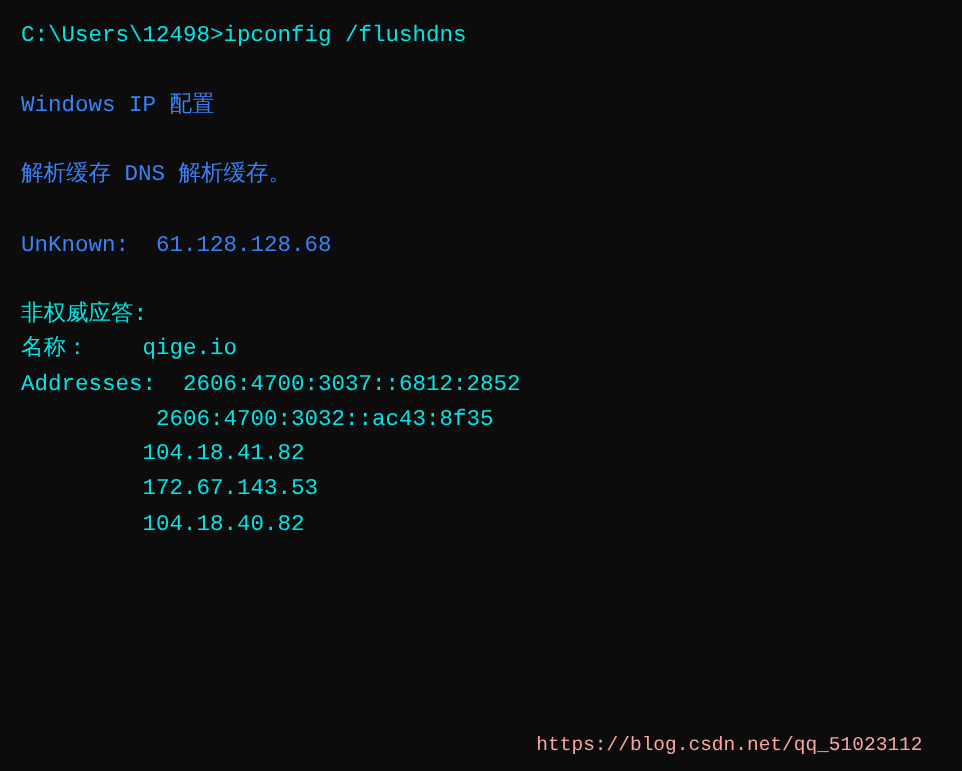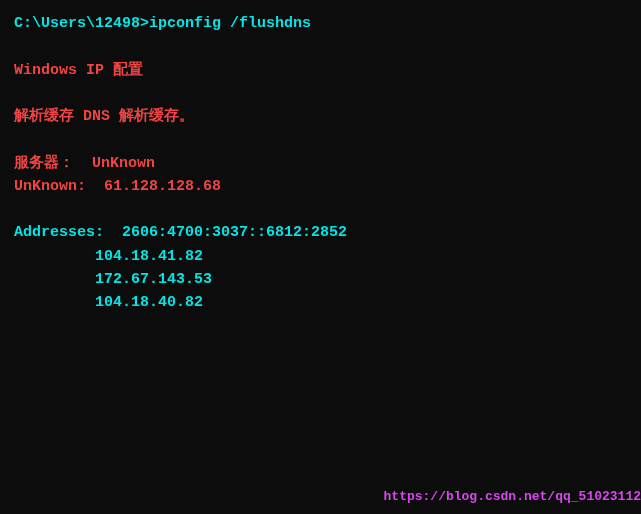--- a/index.html
+++ b/index.html
@@ -16,63 +16,64 @@
       font-size: 15px;
       overflow: hidden;
     }
 
     .terminal {
       width: 641px;
       height: 514px;
       background-color: #0c0c0c;
       padding: 12px 14px;
       position: relative;
-      font-weight: bold;
     }
 
     .line {
       line-height: 1.55;
       white-space: pre;
     }
 
     .white {
-      color: #ef4444;
+      color: #3b82f6;
     }
 
     .cyan {
       color: #00e5e5;
     }
 
     .empty-line {
       height: 1.55em;
       display: block;
     }
 
     .watermark {
       position: absolute;
       bottom: 10px;
-      right: 0;
-      color: #d946ef;
+      right: 26px;
+      color: #fca5a5;
       font-size: 13px;
       font-family: 'Courier New', Courier, monospace;
     }
   </style>
 </head>
 <body>
 
 <div class="terminal">
   <div id="lines-container">
       <div class="line cyan">C:\Users\12498&gt;ipconfig /flushdns</div>
       <span class="empty-line"></span>
       <div class="line white">Windows IP 配置</div>
       <span class="empty-line"></span>
       <div class="line white">解析缓存 DNS 解析缓存。</div>
       <span class="empty-line"></span>
-      <div class="line white">服务器：  UnKnown</div>
       <div class="line white">UnKnown:  61.128.128.68</div>
       <span class="empty-line"></span>
+      <div class="line cyan">非权威应答:</div>
+      <div class="line cyan">名称：    qige.io</div>
       <div class="line cyan">Addresses:  2606:4700:3037::6812:2852</div>
+      <div class="line cyan">          2606:4700:3032::ac43:8f35</div>
       <div class="line cyan">         104.18.41.82</div>
       <div class="line cyan">         172.67.143.53</div>
       <div class="line cyan">         104.18.40.82</div>
     </div>
   <div class="watermark">https://blog.csdn.net/qq_51023112</div>
 </div>
 
 </body></html>

